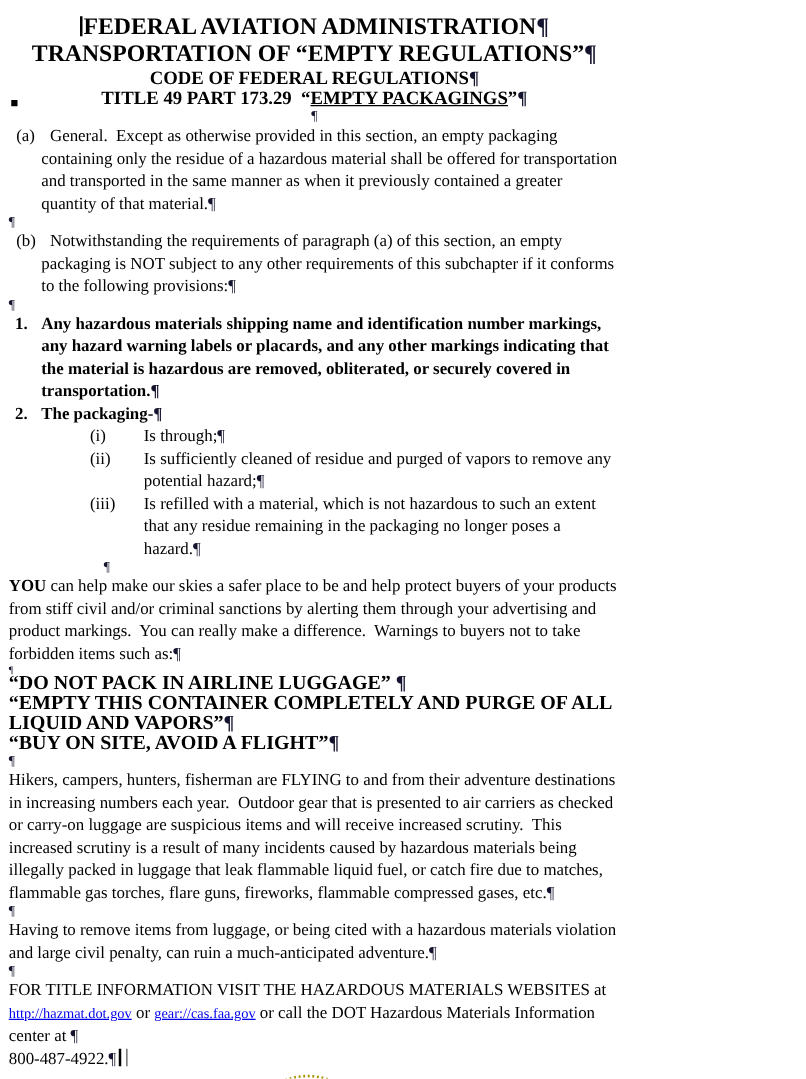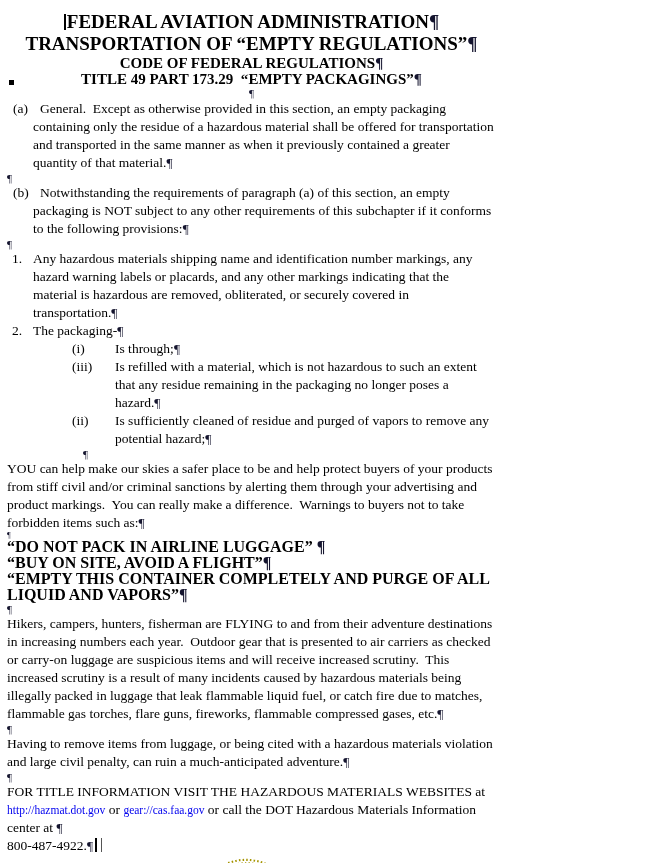--- a/index.html
+++ b/index.html
@@ -3,45 +3,45 @@
 <meta charset="utf-8">
 <style>
   html,body { margin:0; padding:0; background:#ffffff; }
   body { width:645px; height:863px; font-family:"Liberation Serif", serif; color:#000; }
   .page { position:relative; width:514px; height:863px; box-sizing:border-box;
           padding:11px 18px 0 7px; overflow:hidden; background:#fff; }
 
   
   .t1 { font-size:19px; font-weight:bold; text-align:center; line-height:22px; white-space:pre; }
   .t2 { font-size:15px; font-weight:bold; text-align:center; line-height:16px; white-space:pre; }
-  .underline { }
+  .underline { text-decoration:underline; }
   .cursor { display:inline-block; width:2px; height:16px; background:#000; vertical-align:-2px; margin-right:1px; }
   .anchor-square { position:absolute; left:9px; top:80px; width:5px; height:5px; background:#000; }
 
   
   .bl { font-size:13.5px; line-height:18px; }
   .txt { white-space:pre-wrap; }
   .blank { height:12px; line-height:12px; font-size:11px; }
   .blank.tiny { height:7px; line-height:7px; font-size:8px; }
   .blank.c { text-align:center; }
   .blank.iii-indent { padding-left:76px; }
 
   .hang-ab { padding-left:26px; }
   .hang-ab .lbl { display:inline-block; width:20px; margin-left:-20px; }
   .hang-ab .txt { margin-left:7px; }
-  .hang-num { padding-left:26px; }
+  .hang-num { padding-left:26px;font-weight:bold; }
   .hang-num .lbl { display:inline-block; width:21px; margin-left:-21px; }
   .hang-rom { padding-left:108px; }
   .hang-rom .lbl { display:inline-block; width:43px; margin-left:-43px; }
 
-  .bold { font-weight:normal; }
+  .bold { font-weight:bold; }
   .warn { font-size:16px; font-weight:bold; line-height:16px; }
 
   .pilcrow { color:#14142e; }
-  .link { color:#0000ee; font-size:11.5px; cursor:pointer; }
+  .link { color:#0000ee; text-decoration:underline; font-size:11.5px; cursor:pointer; }
   .dblbar { display:inline-block; width:4px; height:14px; border-left:2px solid #000; border-right:1px solid #555;
             vertical-align:-2px; margin-left:2px; }
 
   
   .logo-row { margin-top:2px; display:flex; justify-content:center; align-items:flex-end; }
   .logo-row .pilcrow { margin-left:4px; margin-bottom:14px; font-size:14px; }
   .seal-text { font-family:"Liberation Sans", sans-serif; font-weight:bold; letter-spacing:1px; }
 
   .footer { font-size:26px; line-height:30px; letter-spacing:2px; margin-top:0; }
   .footer .pilcrow { font-size:19px; letter-spacing:0; }
@@ -60,30 +60,30 @@
   <div class="blank c" style="height:13px;"><span class="pilcrow">¶</span></div>
 
   <div class="bl hang-ab"><span class="lbl">(a)</span><span class="txt">General.  Except as otherwise provided in this section, an empty packaging containing only the residue of a hazardous material shall be offered for transportation and transported in the same manner as when it previously contained a greater quantity of that material.</span><span class="pilcrow">¶</span></div>
   <div class="blank"><span class="pilcrow">¶</span></div>
   <div class="bl hang-ab"><span class="lbl">(b)</span><span class="txt">Notwithstanding the requirements of paragraph (a) of this section, an empty packaging is NOT subject to any other requirements of this subchapter if it conforms to the following provisions:</span><span class="pilcrow">¶</span></div>
   <div class="blank"><span class="pilcrow">¶</span></div>
 
   <div class="bl hang-num"><span class="lbl">1.</span><span class="txt">Any hazardous materials shipping name and identification number markings, any hazard warning labels or placards, and any other markings indicating that the material is hazardous are removed, obliterated, or securely covered in transportation.</span><span class="pilcrow">¶</span></div>
   <div class="bl hang-num"><span class="lbl">2.</span><span class="txt">The packaging-</span><span class="pilcrow">¶</span></div>
   <div class="bl hang-rom"><span class="lbl">(i)</span><span class="txt">Is through;</span><span class="pilcrow">¶</span></div>
+  <div class="bl hang-rom"><span class="lbl">(ii)</span><span class="txt">Is sufficiently cleaned of residue and purged of vapors to remove any potential hazard;</span><span class="pilcrow">¶</span></div>
   <div class="bl hang-rom"><span class="lbl">(iii)</span><span class="txt">Is refilled with a material, which is not hazardous to such an extent that any residue remaining in the packaging no longer poses a hazard.</span><span class="pilcrow">¶</span></div>
-  <div class="bl hang-rom"><span class="lbl">(ii)</span><span class="txt">Is sufficiently cleaned of residue and purged of vapors to remove any potential hazard;</span><span class="pilcrow">¶</span></div>
   <div class="blank iii-indent"><span class="pilcrow">¶</span></div>
 
   <div class="bl"><span class="bold">YOU</span><span class="txt"> can help make our skies a safer place to be and help protect buyers of your products from stiff civil and/or criminal sanctions by alerting them through your advertising and product markings.  You can really make a difference.  Warnings to buyers not to take forbidden items such as:</span><span class="pilcrow">¶</span></div>
   <div class="blank tiny"><span class="pilcrow">¶</span></div>
 
   <div class="warn"><span class="txt">“DO NOT PACK IN AIRLINE LUGGAGE” </span><span class="pilcrow">¶</span></div>
+  <div class="warn"><span class="txt">“EMPTY THIS CONTAINER COMPLETELY AND PURGE OF ALL LIQUID AND VAPORS”</span><span class="pilcrow">¶</span></div>
   <div class="warn"><span class="txt">“BUY ON SITE, AVOID A FLIGHT”</span><span class="pilcrow">¶</span></div>
-  <div class="warn"><span class="txt">“EMPTY THIS CONTAINER COMPLETELY AND PURGE OF ALL LIQUID AND VAPORS”</span><span class="pilcrow">¶</span></div>
   <div class="blank"><span class="pilcrow">¶</span></div>
 
   <div class="bl"><span class="txt">Hikers, campers, hunters, fisherman are FLYING to and from their adventure destinations in increasing numbers each year.  Outdoor gear that is presented to air carriers as checked or carry-on luggage are suspicious items and will receive increased scrutiny.  This increased scrutiny is a result of many incidents caused by hazardous materials being illegally packed in luggage that leak flammable liquid fuel, or catch fire due to matches, flammable gas torches, flare guns, fireworks, flammable compressed gases, etc.</span><span class="pilcrow">¶</span></div>
   <div class="blank"><span class="pilcrow">¶</span></div>
 
   <div class="bl"><span class="txt">Having to remove items from luggage, or being cited with a hazardous materials violation and large civil penalty, can ruin a much-anticipated adventure.</span><span class="pilcrow">¶</span></div>
   <div class="blank"><span class="pilcrow">¶</span></div>
 
   <div class="bl"><span class="txt">FOR TITLE INFORMATION VISIT THE HAZARDOUS MATERIALS WEBSITES at</span></div>
   <div class="bl"><span class="link">http://hazmat.dot.gov</span><span class="txt"> or </span><span class="link">gear://cas.faa.gov</span><span class="txt"> or call the DOT Hazardous Materials Information center at </span><span class="pilcrow">¶</span></div>

